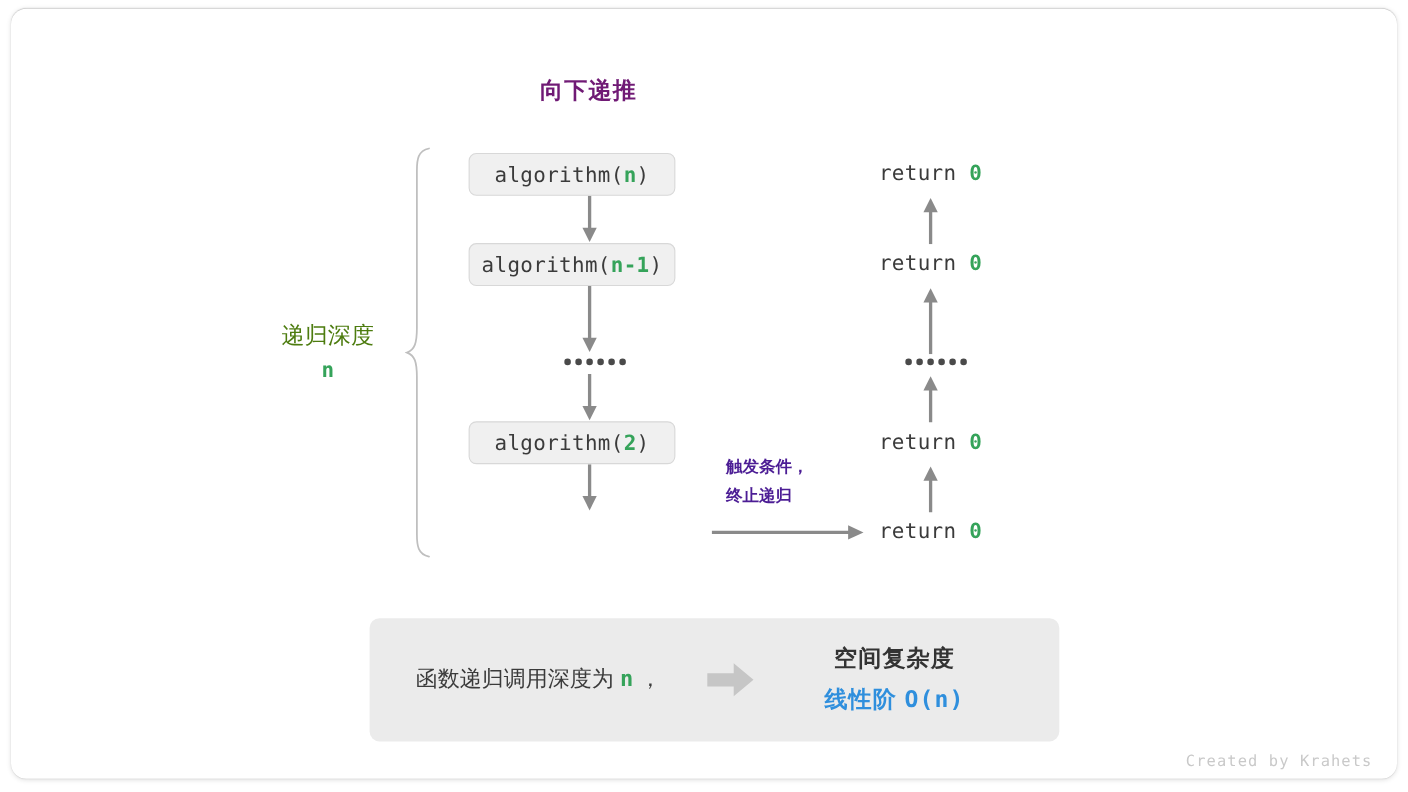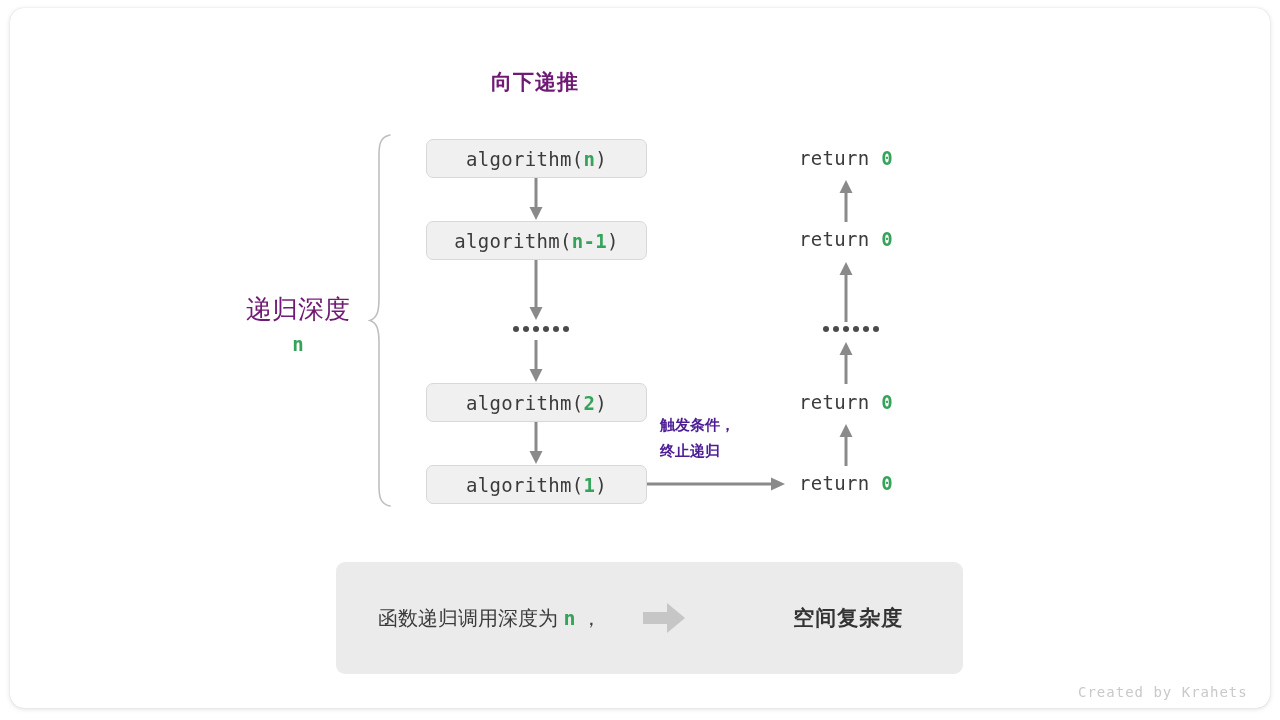--- a/index.html
+++ b/index.html
@@ -29,21 +29,21 @@
     font-weight: bold;
     color: #701a75;
     letter-spacing: 1px;
     text-align: center;
     white-space: nowrap;
   }
 
   
   .callbox {
     box-sizing: border-box;
-    width: 221px;
+    width: 188px;
     height: 39px;
     background: #f0f0f0;
     border: 1px solid #d8d8d8;
     border-radius: 7px;
     display: flex;
     align-items: center;
     justify-content: center;
     font-family: "DejaVu Sans Mono", monospace;
     font-size: 19px;
     color: #3b3b3b;
@@ -79,22 +79,22 @@
     background: #4a4a4a;
   }
 
   
   .depth-label {
     text-align: center;
     white-space: nowrap;
     width: 150px;
   }
   .depth-label .dl-title {
-    font-size: 26px;
-    color: #701a75;
+    font-size: 21px;
+    color: #4d7c0f;
     display: block;
     line-height: 1.5;
   }
   .depth-label .dl-n {
     font-family: "DejaVu Sans Mono", monospace;
     font-size: 19px;
     color: #35a35a;
     font-weight: bold;
     display: block;
     line-height: 1.6;
@@ -130,21 +130,21 @@
   .sum-left .grn {
     font-family: "DejaVu Sans Mono", monospace;
     color: #35a35a;
     font-weight: bold;
   }
   .sum-arrow {
     width: 46px;
     height: 34px;
     flex: none;
   }
-  .sum-right { text-align: right; white-space: nowrap; }
+  .sum-right { text-align: center; white-space: nowrap; }
   .sum-right .sr-title {
     display: block;
     font-size: 21px;
     font-weight: bold;
     color: #333333;
     line-height: 1.8;
     letter-spacing: 1px;
   }
   .sum-right .sr-value {
     display: block;
@@ -193,23 +193,20 @@
   </div>
 
   <div class="abs callbox" style="left:416px; top:213px;">
     <span><span>algorithm(</span><span class="grn">n-1</span><span>)</span></span>
   </div>
 
   <div class="abs callbox" style="left:416px; top:375px;">
     <span><span>algorithm(</span><span class="grn">2</span><span>)</span></span>
   </div>
 
-  <div class="abs callbox" style="left:416px; top:457px;">
-    <span><span>algorithm(</span><span class="grn">1</span><span>)</span></span>
-  </div>
 
   <div class="abs dots" style="left:503px; top:318px;">
     <i></i>
       <i></i>
       <i></i>
       <i></i>
       <i></i>
       <i></i>
   </div>
 
@@ -308,18 +305,19 @@
     </div>
 
     <div class="sum-arrow" style="margin-left:40px;">
       <svg width="46" height="34" viewBox="0 0 46 34" aria-hidden="true">
         <path d="M2 11 L26 11 L26 2 L44 17 L26 32 L26 23 L2 23 Z" fill="#c6c6c6"></path>
       </svg>
     </div>
 
     <div class="sum-right" style="margin-left:36px; width:180px;">
       <span class="sr-title">空间复杂度</span>
+      <span class="sr-value"><span>线性阶</span>&nbsp;<span class="mono">O(n)</span></span>
     </div>
   </div>
 
   <div class="abs" id="credit" style="left:1068px; top:676px;">Created by Krahets</div>
 
 </div>
 
 </body></html>

